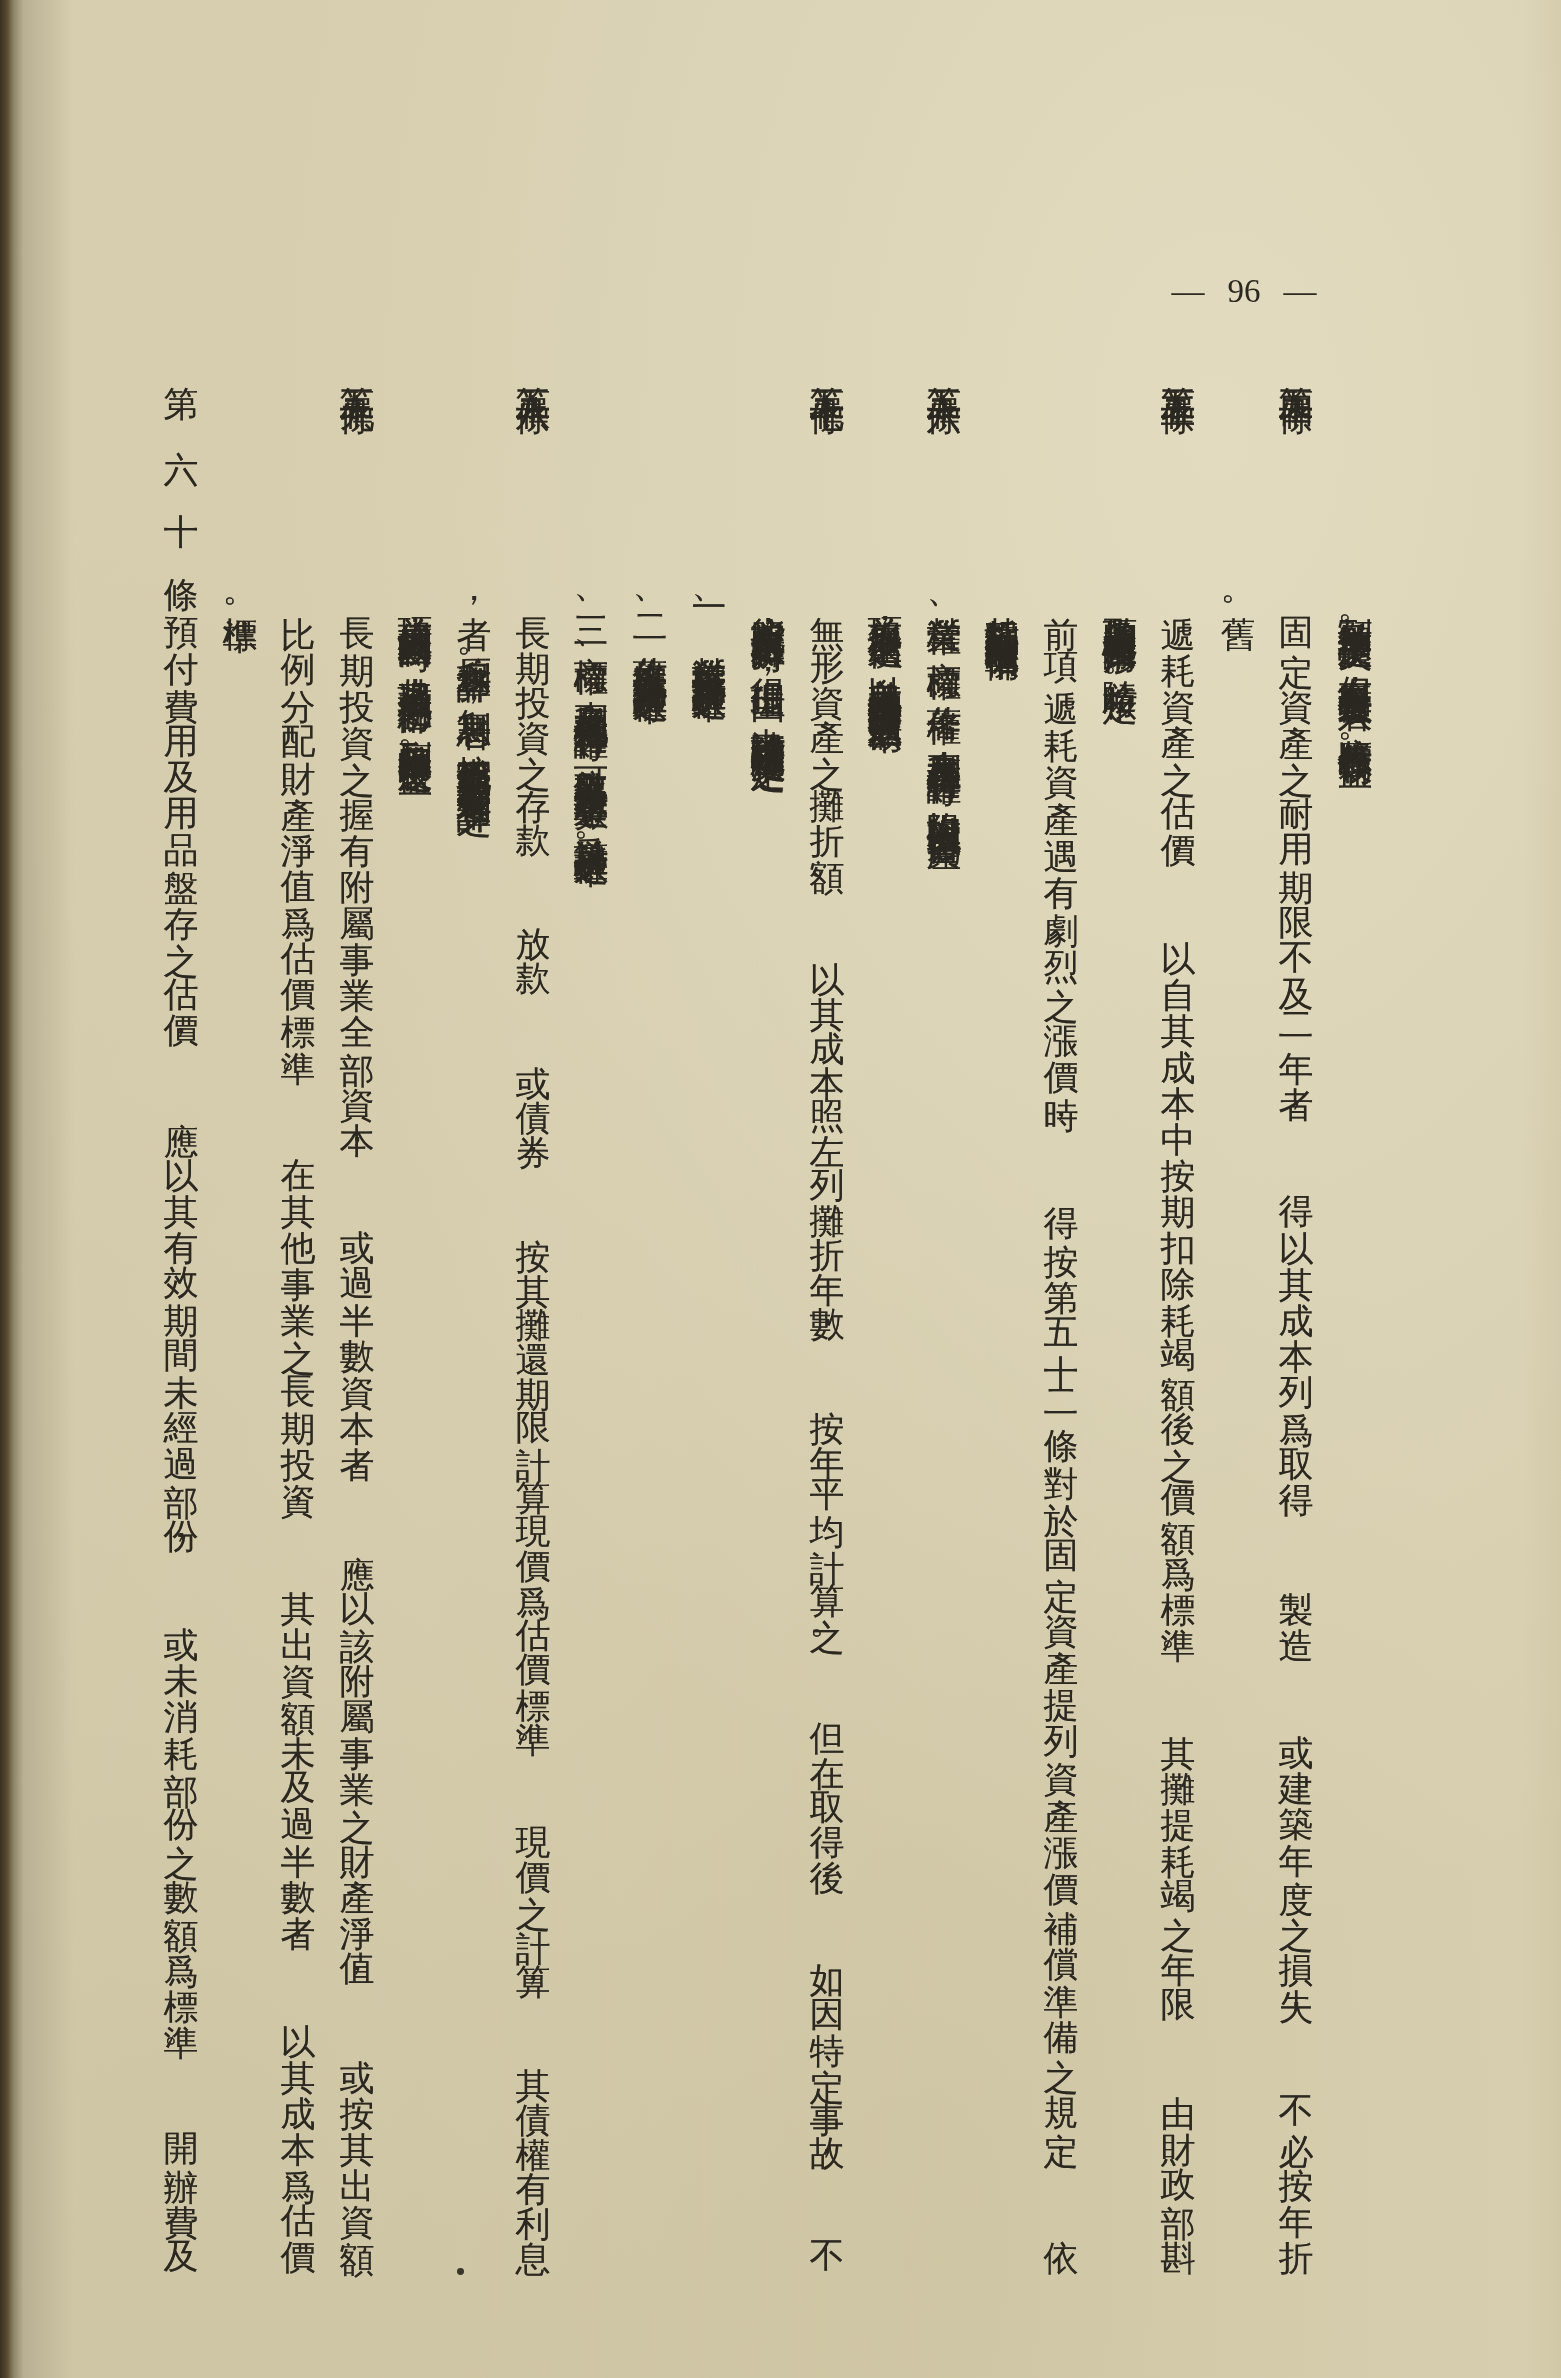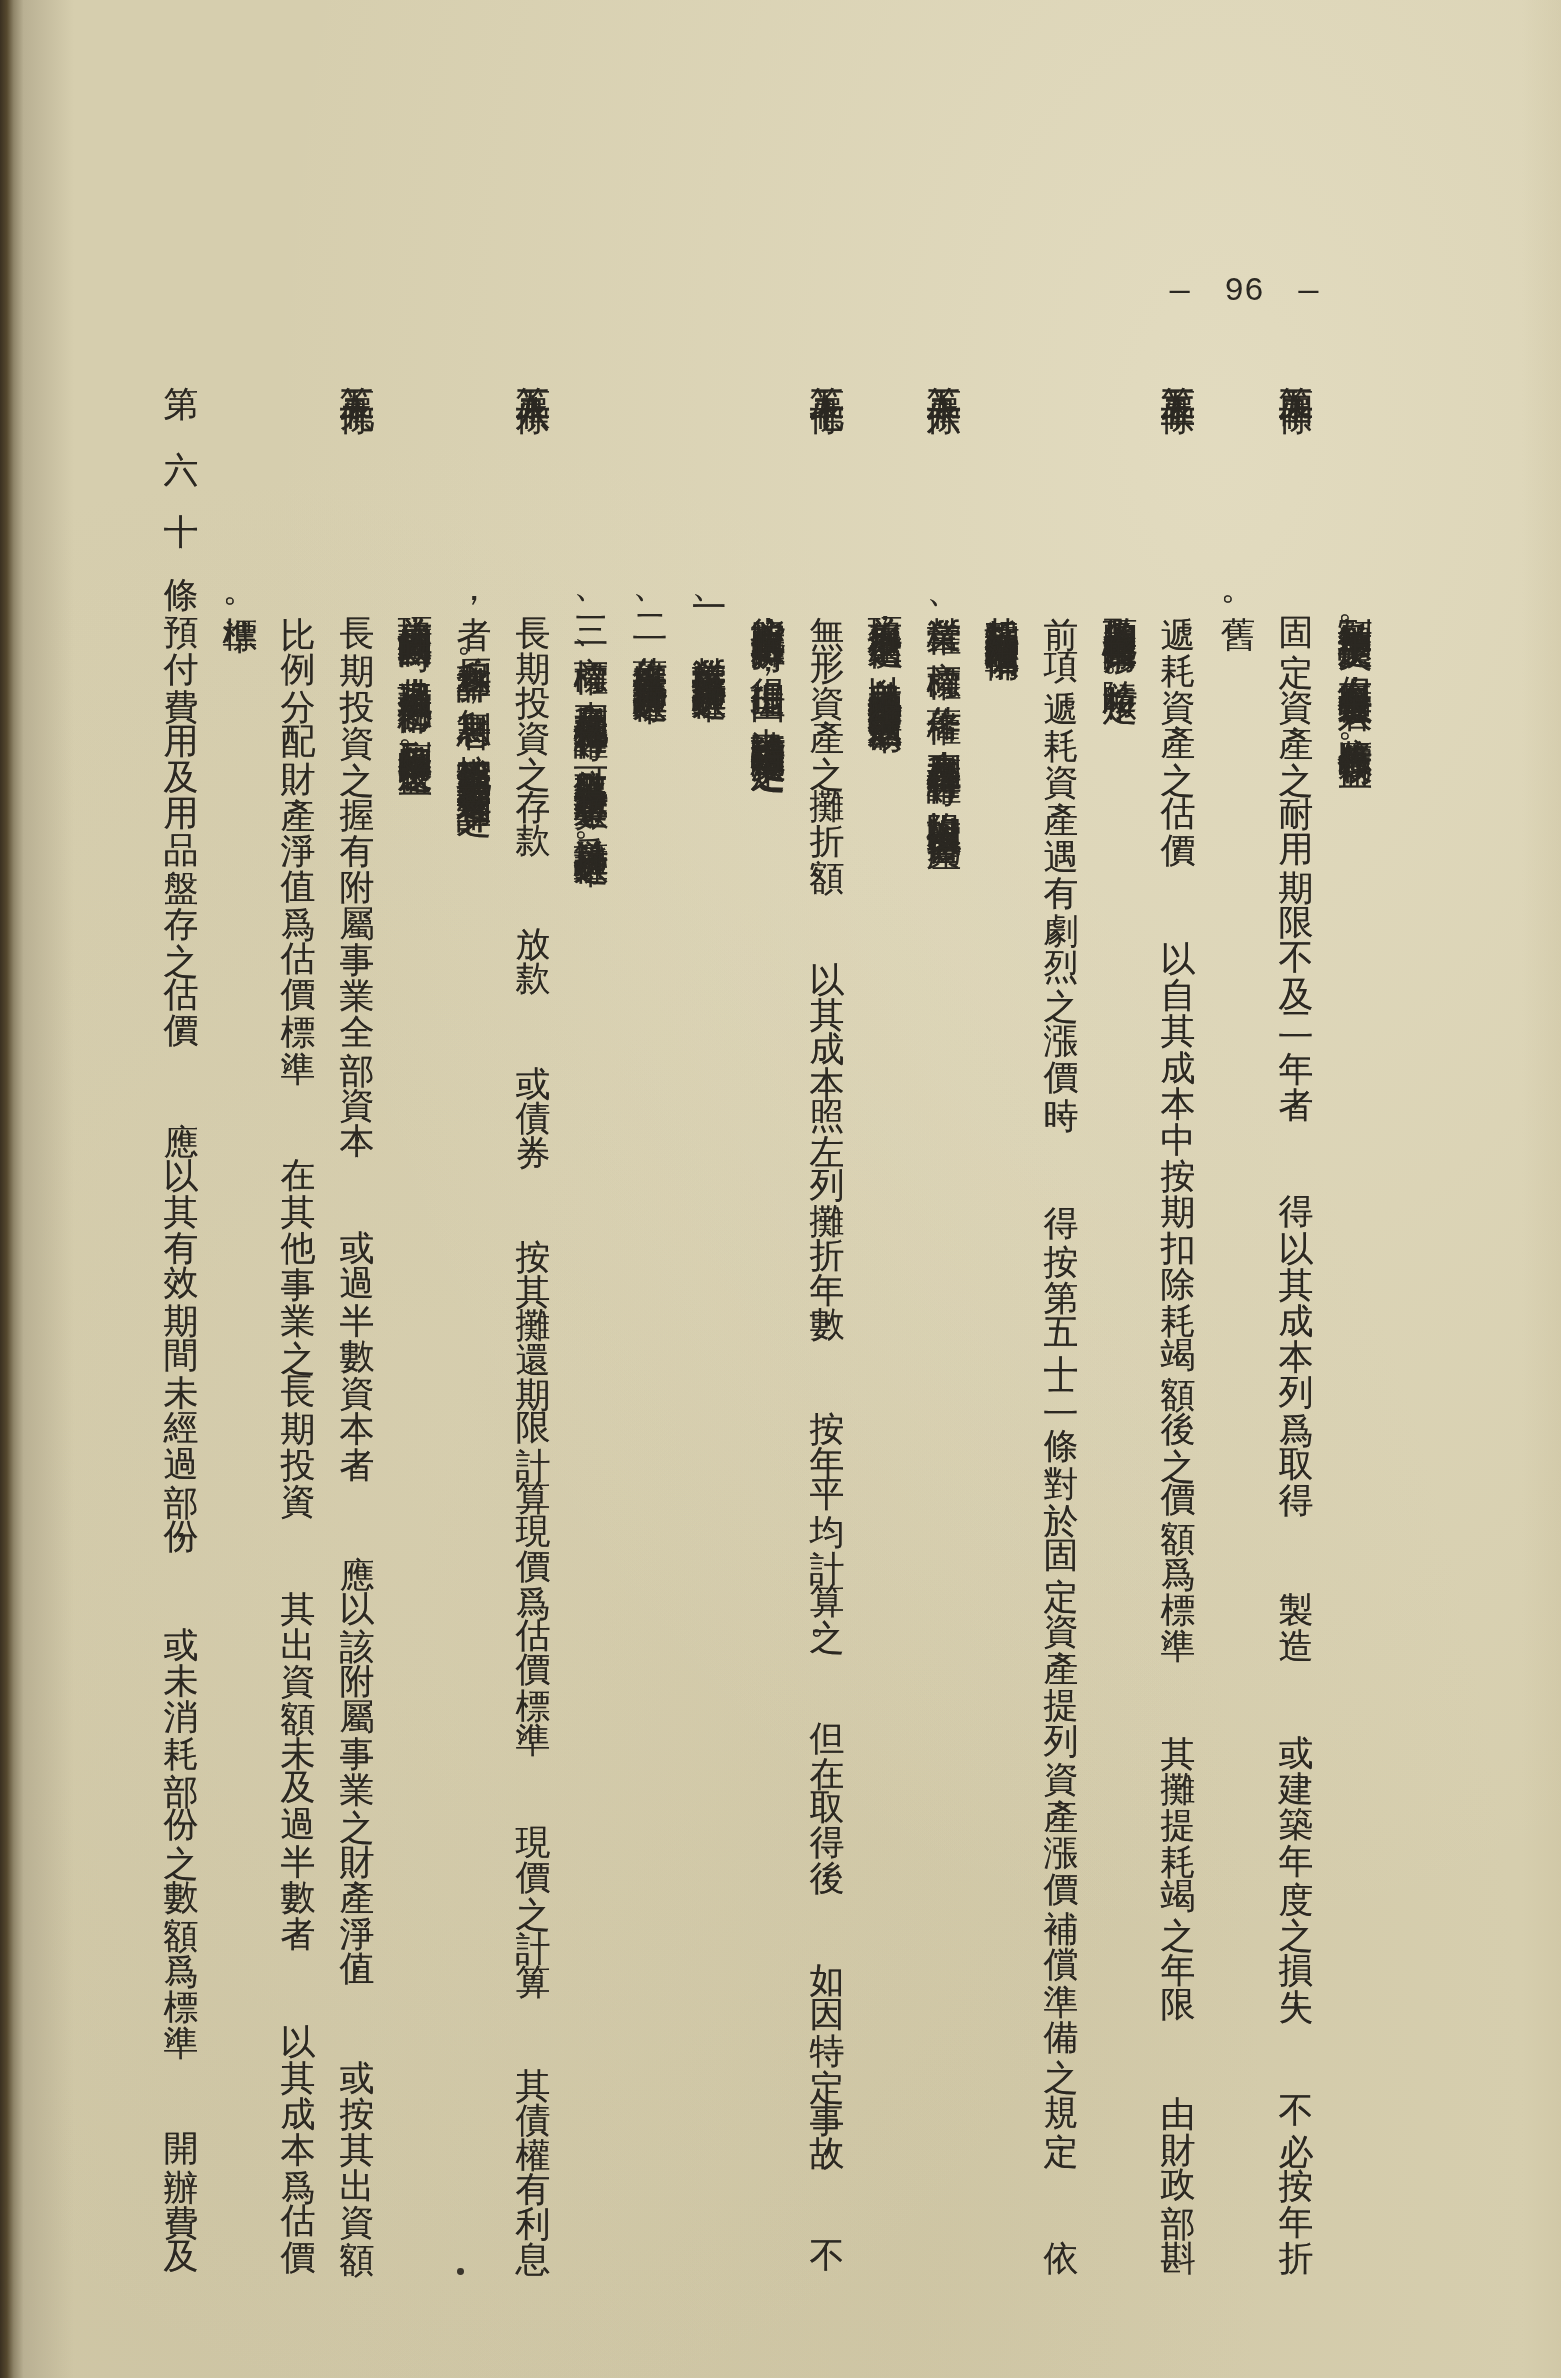--- a/index.html
+++ b/index.html
@@ -16,21 +16,21 @@
         radial-gradient(ellipse at 15% 90%, rgba(188,178,142,0.35), rgba(188,178,142,0) 55%),
         radial-gradient(ellipse at 60% 95%, rgba(196,186,150,0.30), rgba(196,186,150,0) 45%),
         #d6ceae;
     }
     .pgnum {
       position: absolute;
       top: 275px;
       left: 1096px;
       width: 296px;
       text-align: center;
-      font-family: Liberation Mono, monospace;
+      font-family: Liberation Serif, serif;
       font-size: 33px;
       line-height: 33px;
       word-spacing: 14.8px;
       color: #2b2822;
       white-space: nowrap;
     }
     .col {
       position: absolute;
       writing-mode: vertical-rl;
       text-orientation: mixed;

